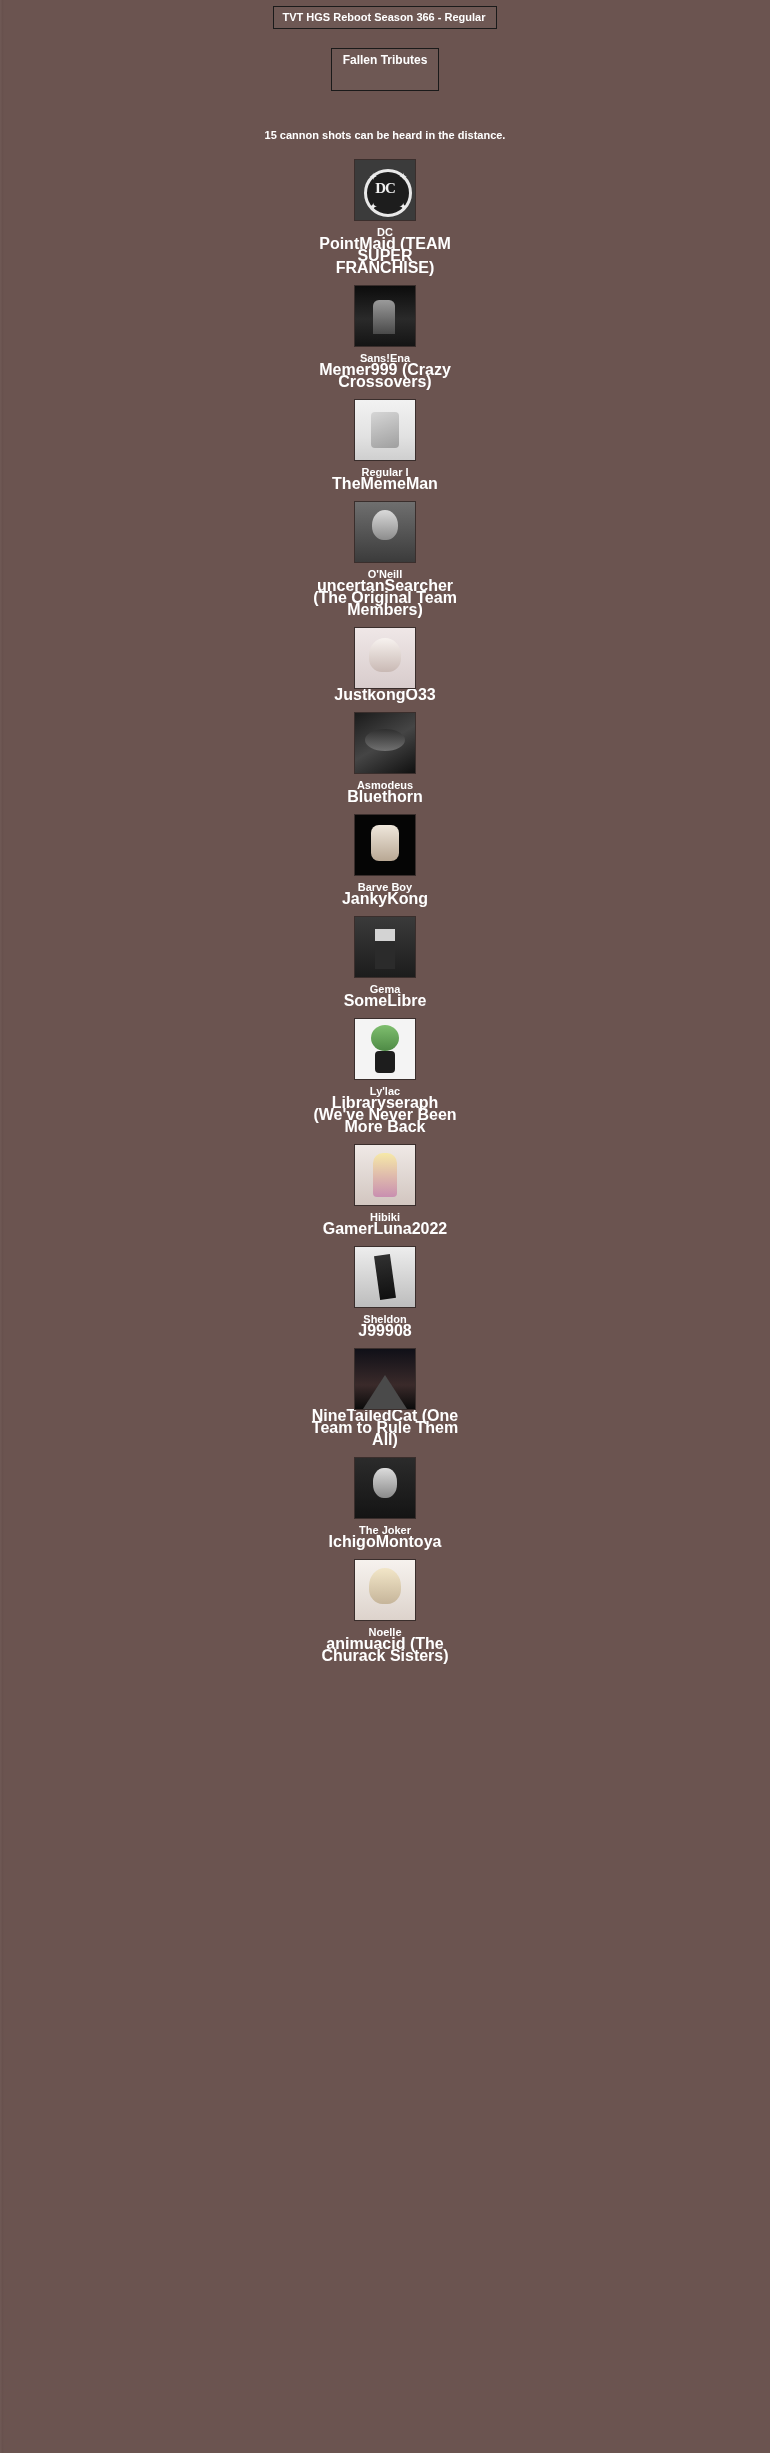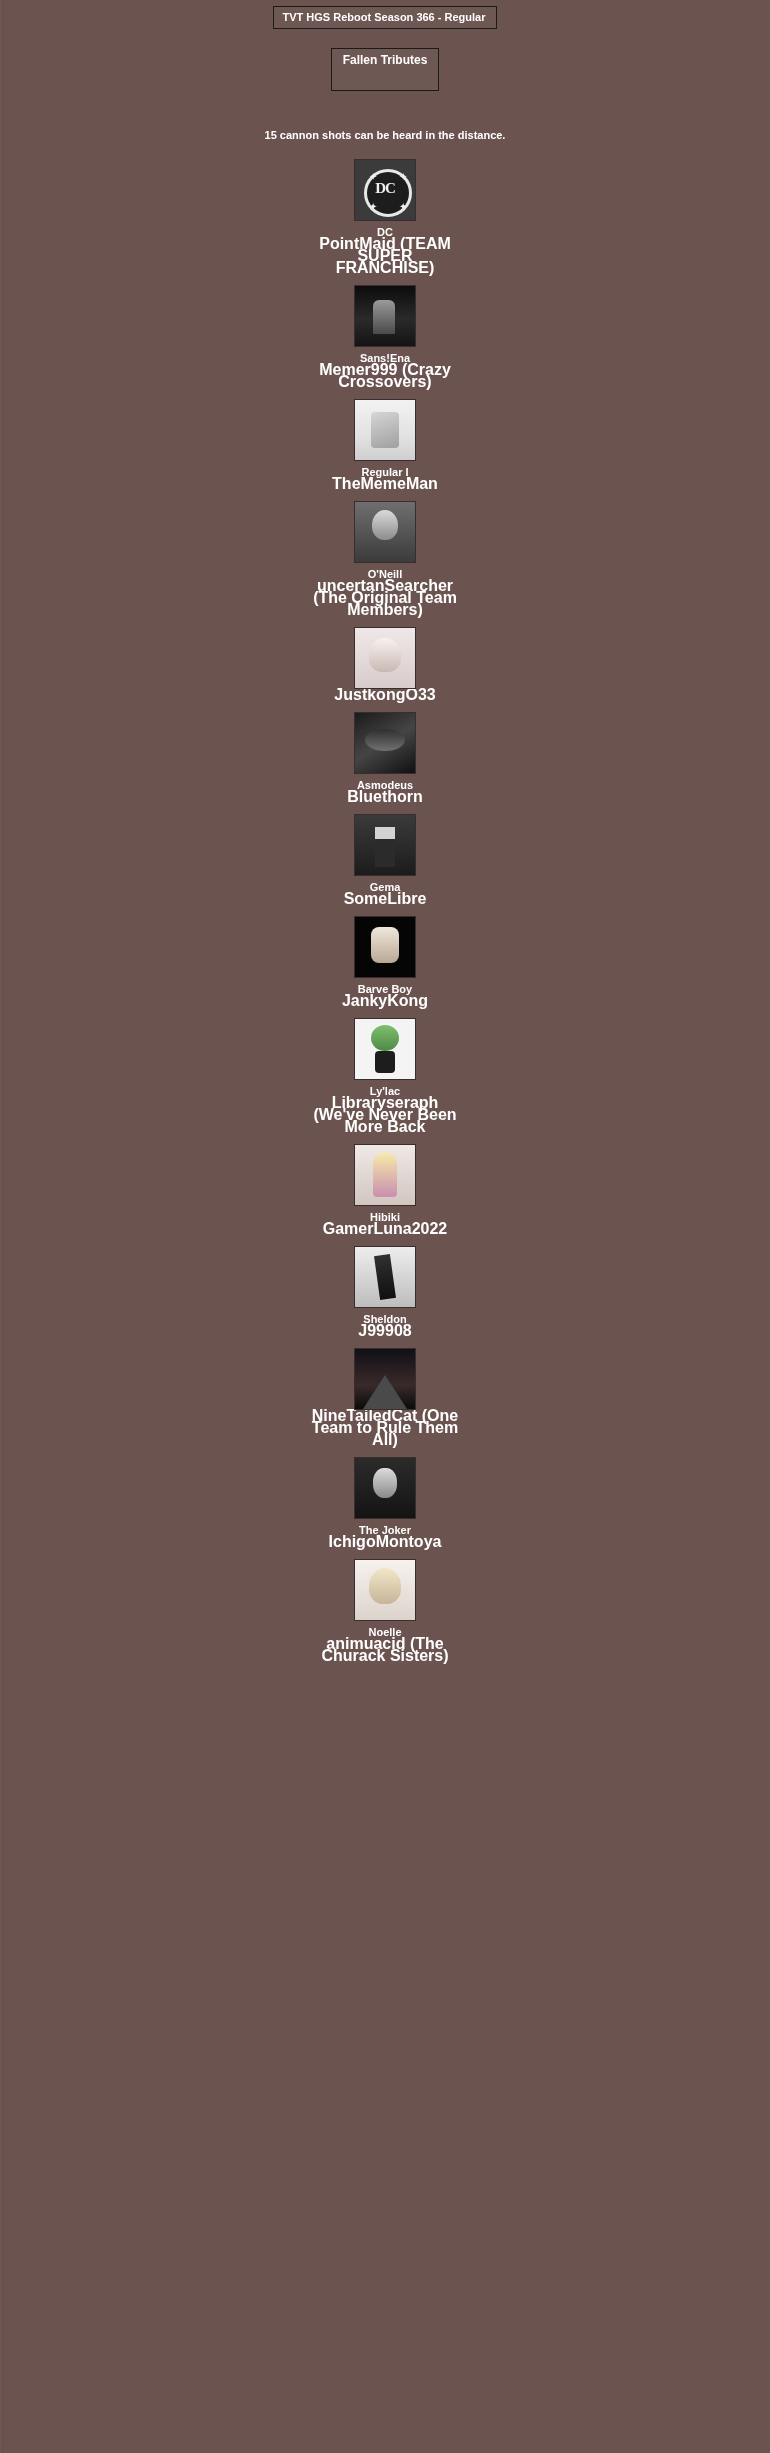--- a/index.html
+++ b/index.html
@@ -303,38 +303,38 @@
           <div class="thumb">
             <div class="art art-asmo"></div>
           </div>
         </div>
         <div class="tribute-name">Asmodeus</div>
         <div class="tribute-owner">Bluethorn</div>
       </div>
       <div class="tribute">
         <div class="thumb-wrap">
           <div class="thumb">
+            <div class="art art-barve"></div>
+          </div>
+        </div>
+        <div class="tribute-name">Barve Boy</div>
+        <div class="tribute-owner">JankyKong</div>
+      </div>
+      <div class="tribute">
+        <div class="thumb-wrap">
+          <div class="thumb">
             <div class="art art-gema"></div>
           </div>
         </div>
         <div class="tribute-name">Gema</div>
         <div class="tribute-owner">SomeLibre</div>
       </div>
       <div class="tribute">
         <div class="thumb-wrap">
           <div class="thumb">
-            <div class="art art-barve"></div>
-          </div>
-        </div>
-        <div class="tribute-name">Barve Boy</div>
-        <div class="tribute-owner">JankyKong</div>
-      </div>
-      <div class="tribute">
-        <div class="thumb-wrap">
-          <div class="thumb">
             <div class="art art-lytac"></div>
           </div>
         </div>
         <div class="tribute-name">Ly'lac</div>
         <div class="tribute-owner">Libraryseraph (We've Never Been More Back</div>
       </div>
       <div class="tribute">
         <div class="thumb-wrap">
           <div class="thumb">
             <div class="art art-hibiki"></div>

